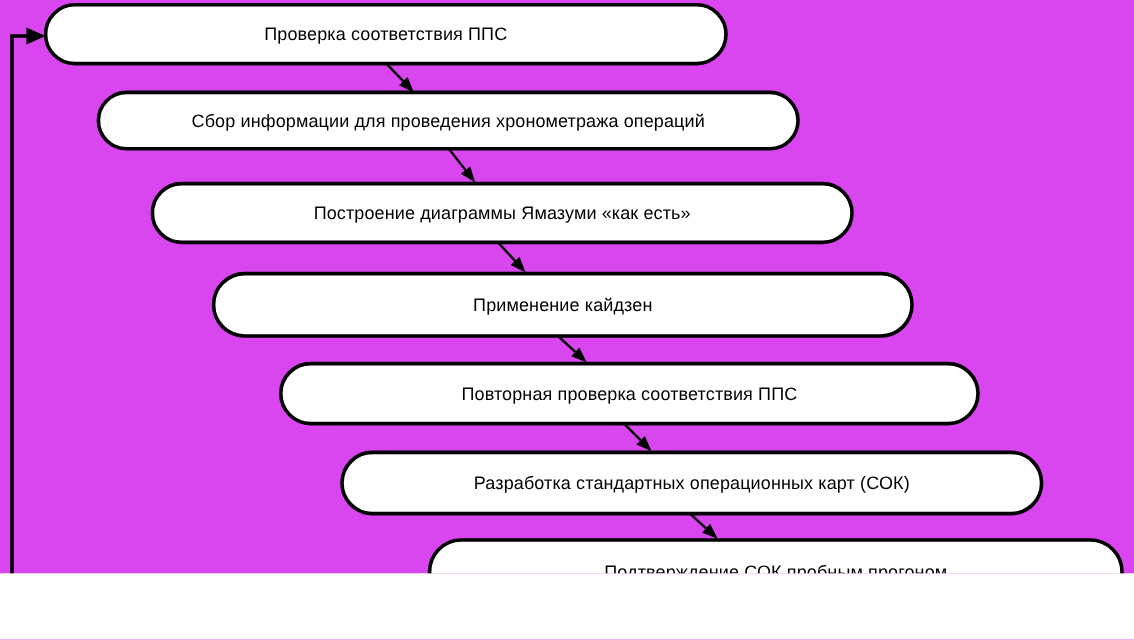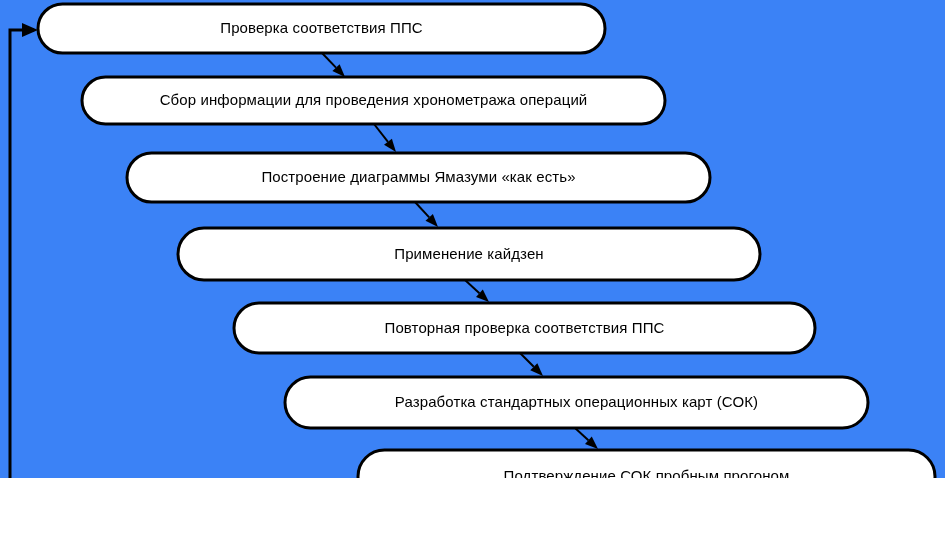--- a/index.html
+++ b/index.html
@@ -8,21 +8,21 @@
     padding: 0;
     background: #ffffff;
   }
   body {
     font-family: "Liberation Sans", sans-serif;
   }
   #diagram-root {
     position: relative;
     width: 945px;
     height: 478px;
-    background: #3b82f6;
+    background: #d946ef;
     overflow: hidden;
   }
   svg#flow-svg {
     display: block;
     width: 945px;
     height: 533px;
   }
   .step-shape {
     fill: #ffffff;
     stroke: #000000;

